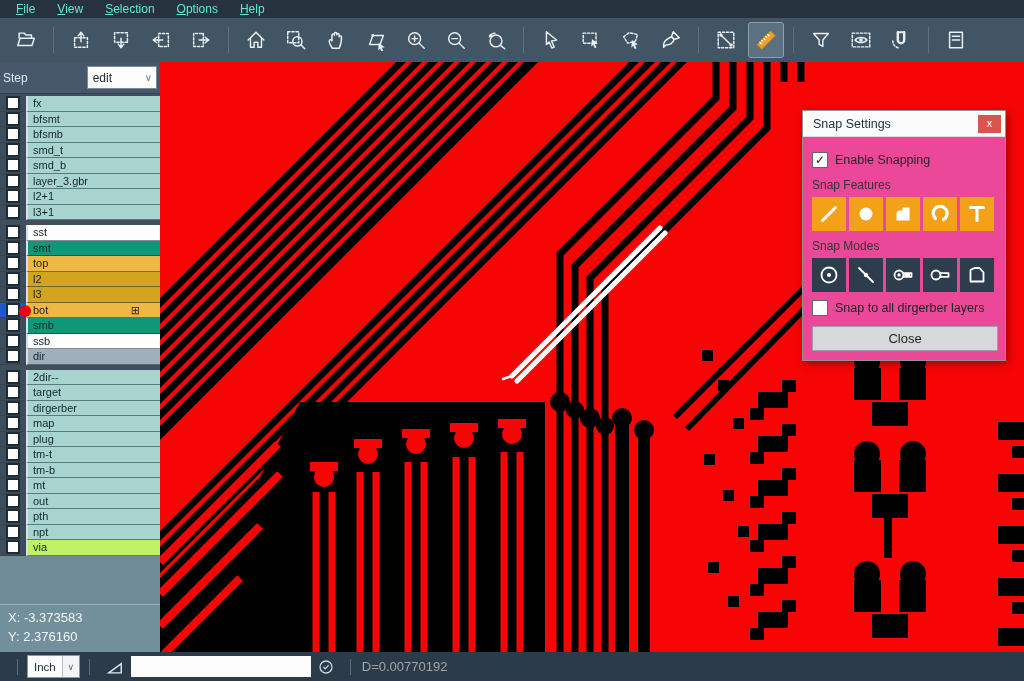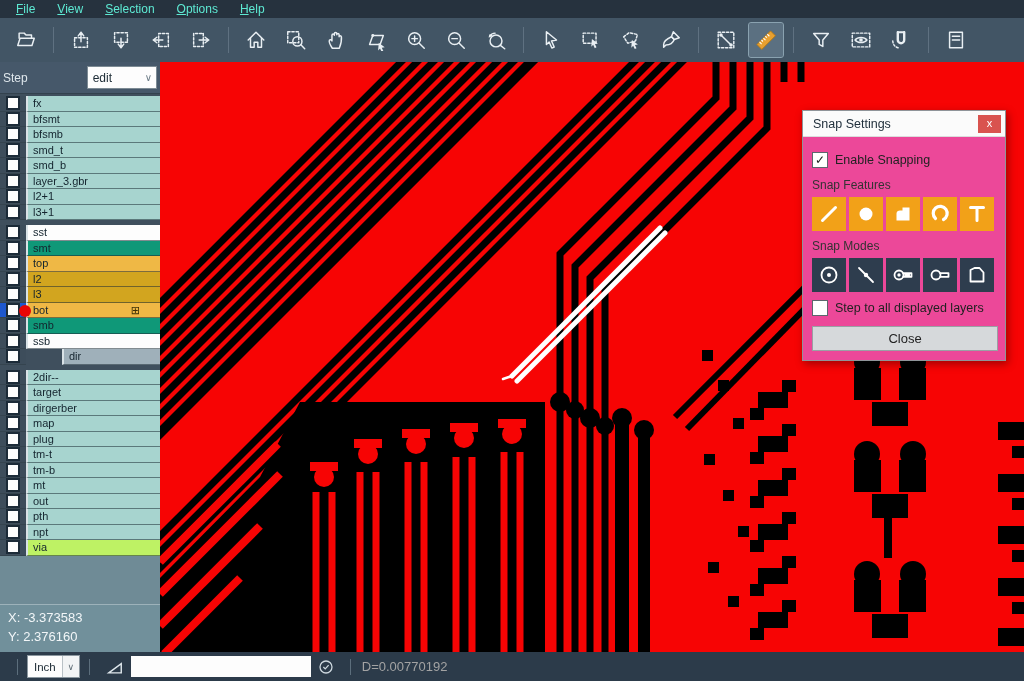--- a/index.html
+++ b/index.html
@@ -374,21 +374,21 @@
               <div class="cbox"></div>
             </div>
             <div class="llab" style="background: rgb(253, 253, 253);">
               <span>ssb</span>
             </div>
           </div>
           <div class="lrow">
             <div class="lcb">
               <div class="cbox"></div>
             </div>
-            <div class="llab" style="background: rgb(159, 176, 186); margin-left: 36px;">
+            <div class="llab" style="background: rgb(159, 176, 186);">
               <span>dir</span>
             </div>
           </div>
           <div class="lgap"></div>
           <div class="lrow">
             <div class="lcb">
               <div class="cbox"></div>
             </div>
             <div class="llab" style="background: rgb(167, 212, 207);">
               <span>2dir--</span>
@@ -712,21 +712,21 @@
                 </svg>
               </div>
               <div class="mbtn">
                 <svg viewBox="0 0 24 24" width="24" height="24" fill="none" stroke="#fff" stroke-width="1.8" stroke-linejoin="round" stroke-linecap="round">
                   <path d="M5.5 18.5 V7 L9.5 5 H14.5 L18.5 9.5 V18.5 Z"></path>
                 </svg>
               </div>
             </div>
           <div class="chkrow">
             <div class="chk"></div>
-            <span class="chklab">Step to all displayed layers</span>
+            <span class="chklab">Snap to all dirgerber layers</span>
           </div>
           <div class="dclosebtn">Close</div>
         </div>
       </div>
     </div>
   </div>
 
   <div class="bottombar">
     <div class="bsep"></div>
     <div class="unitbox">

